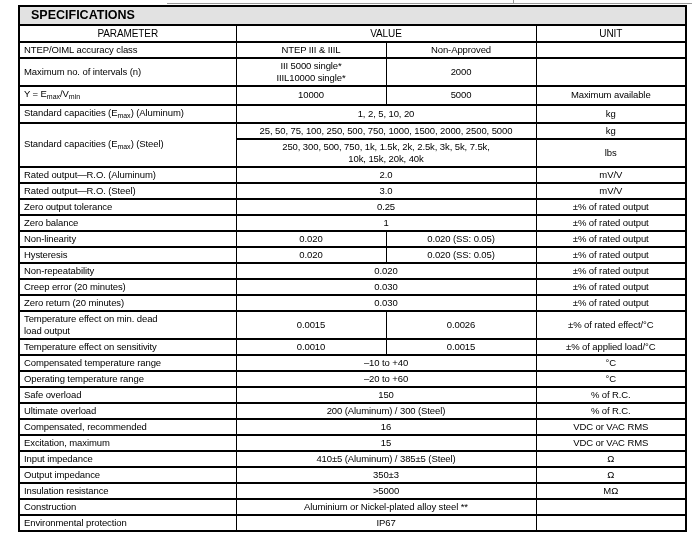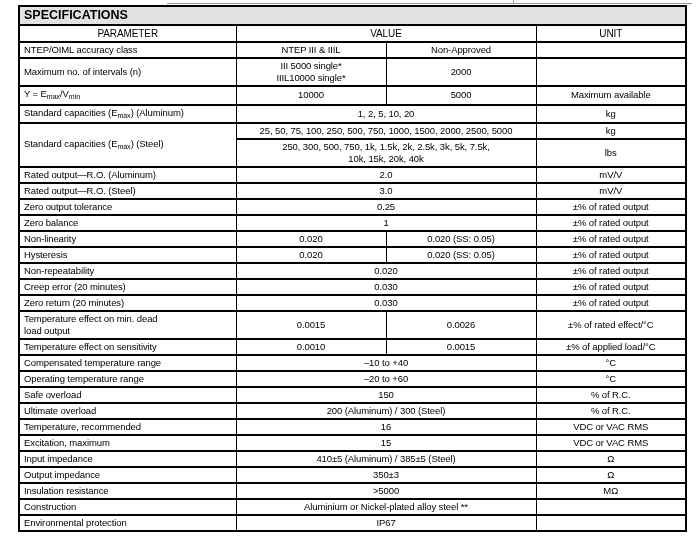--- a/index.html
+++ b/index.html
@@ -31,21 +31,21 @@
     padding: 1px 4px;
     letter-spacing: -0.1px;
     vertical-align: middle;
     overflow: hidden;
   }
   tr.title-row td {
     background: #e2e2e2;
     font-weight: bold;
     font-size: 12.5px;
     line-height: 15px;
-    padding: 1px 4px;
+    padding: 1px 11px;
     text-align: left;
     letter-spacing: 0;
   }
   tr.head-row td {
     font-weight: normal;
     font-size: 10px;
     line-height: 13px;
     text-align: center;
   }
   td.param { font-weight: normal; text-align: left; }
@@ -208,21 +208,21 @@
     <td class="unit">% of R.C.</td>
   </tr>
 
   <tr>
     <td class="param">Ultimate overload</td>
     <td class="val" colspan="2">200 (Aluminum) / 300 (Steel)</td>
     <td class="unit">% of R.C.</td>
   </tr>
 
   <tr>
-    <td class="param">Temperature, recommended</td>
+    <td class="param">Compensated, recommended</td>
     <td class="val" colspan="2">16</td>
     <td class="unit">VDC or VAC RMS</td>
   </tr>
 
   <tr>
     <td class="param">Excitation, maximum</td>
     <td class="val" colspan="2">15</td>
     <td class="unit">VDC or VAC RMS</td>
   </tr>
 

